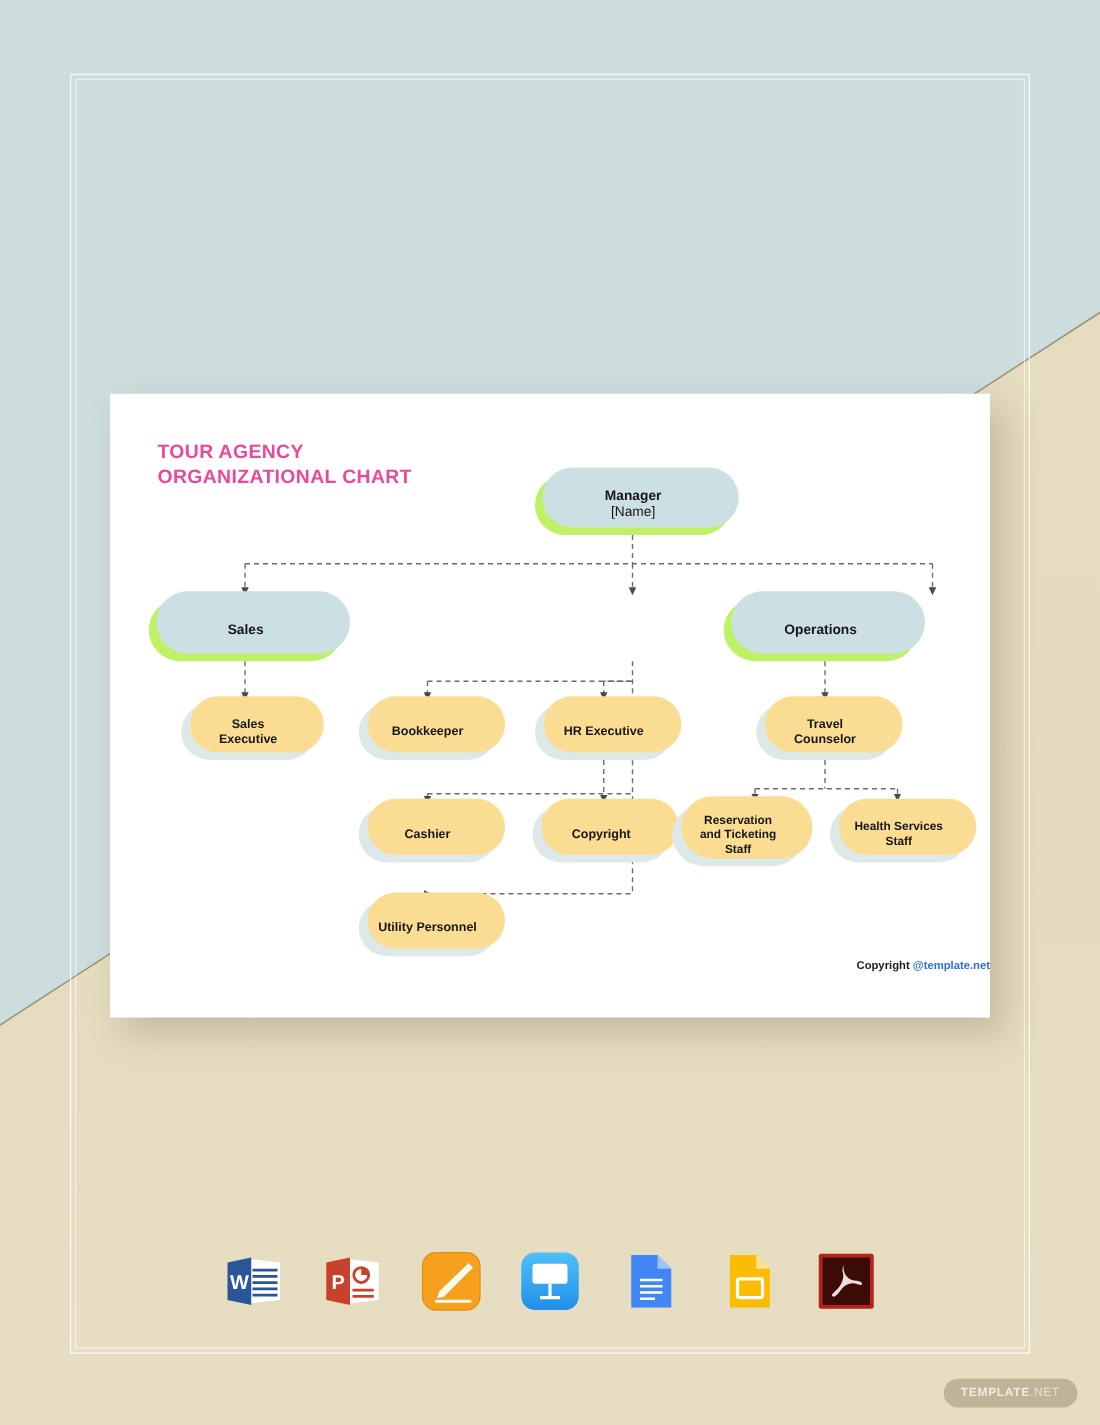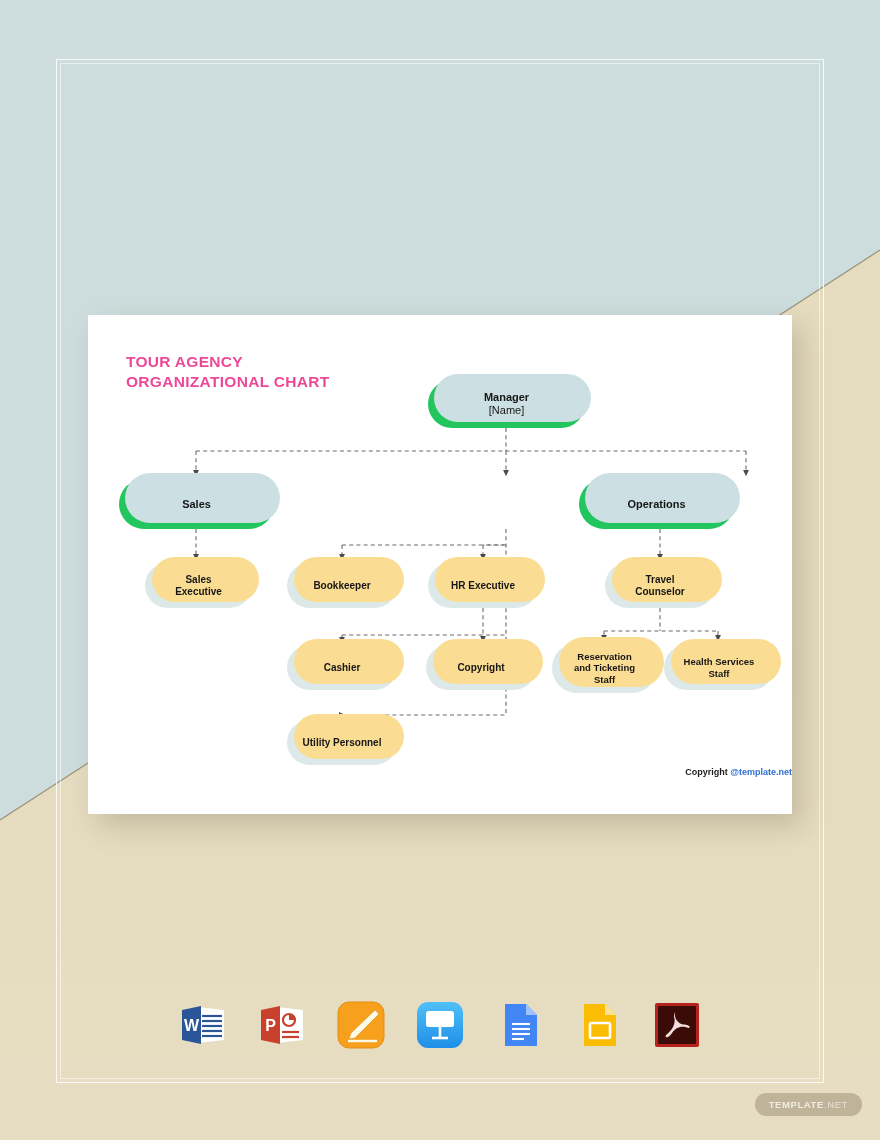--- a/index.html
+++ b/index.html
@@ -38,40 +38,40 @@
   #wires{position:absolute;left:0;top:0;width:704px;height:499px;}
 
   
   .node{position:absolute;box-sizing:border-box;display:flex;align-items:center;
      justify-content:center;text-align:center;border-radius:999px;
      font-weight:700;color:#161616;}
   .node .lbl{position:relative;z-index:2;line-height:1.16;padding:0 6px;}
   .node:before{content:"";position:absolute;border-radius:999px;z-index:0;}
 
   
-  .y{background:#22c55e;}
+  .y{background:#bef264;}
   .y:before{left:6px;top:-6px;right:-6px;bottom:6px;background:#ccdfe2;z-index:-1;}
   
   .b{background:#dde9e9;}
   .b:before{left:7px;top:-6px;right:-7px;bottom:6px;background:#fadd93;z-index:-1;}
   .node{z-index:3;}
 
   
   #copy{position:absolute;left:0;top:452px;width:704px;text-align:center;
      font-size:9px;color:#1d1d1d;font-weight:700;padding-right:0;}
   #copy{text-align:right;padding-right:80px;}
   #copy .at{color:#2f6fd0;font-weight:700;}
 
   
   #icons{position:absolute;left:0;top:990px;width:880px;height:70px;
      display:flex;justify-content:center;align-items:center;gap:27px;}
   .appicon{width:52px;height:52px;position:relative;flex:0 0 auto;}
 
   
-  #wm{position:absolute;right:18px;bottom:24px;background:#bfb49a;
+  #wm{position:absolute;right:18px;bottom:14px;background:#bfb49a;
      color:#f2ece0;font-size:9.5px;font-weight:700;letter-spacing:.6px;
      padding:6px 14px;border-radius:12px;}
   #wm .net{opacity:.82;font-weight:400;}
 </style>
 </head>
 <body>
 
 <div id="bg">
   <div class="bg-blue"></div>
   <div class="bg-tan"></div>
@@ -149,21 +149,21 @@
       </div>
       <div class="node b" style="left: 517px; top: 248px; width: 110px; height: 45px; font-size: 10px; justify-content: center;">
         <span class="lbl">Travel<br>Counselor</span>
       </div>
       <div class="node b" style="left: 199px; top: 330px; width: 110px; height: 45px; font-size: 10px;">
         <span class="lbl">Cashier</span>
       </div>
       <div class="node b" style="left: 338px; top: 330px; width: 110px; height: 45px; font-size: 10px;">
         <span class="lbl">Copyright</span>
       </div>
-      <div class="node b" style="left: 464px; top: 328px; width: 105px; height: 50px; font-size: 9.5px; align-items: center;">
+      <div class="node b" style="left: 450px; top: 328px; width: 105px; height: 50px; font-size: 9.5px; align-items: center;">
         <span class="lbl">Reservation<br>and Ticketing<br>Staff</span>
       </div>
       <div class="node b" style="left: 576px; top: 330px; width: 110px; height: 45px; font-size: 9.5px; justify-content: center;">
         <span class="lbl">Health Services<br>Staff</span>
       </div>
       <div class="node b" style="left: 199px; top: 405px; width: 110px; height: 45px; font-size: 10px;">
         <span class="lbl">Utility Personnel</span>
       </div>
     </div>
 

